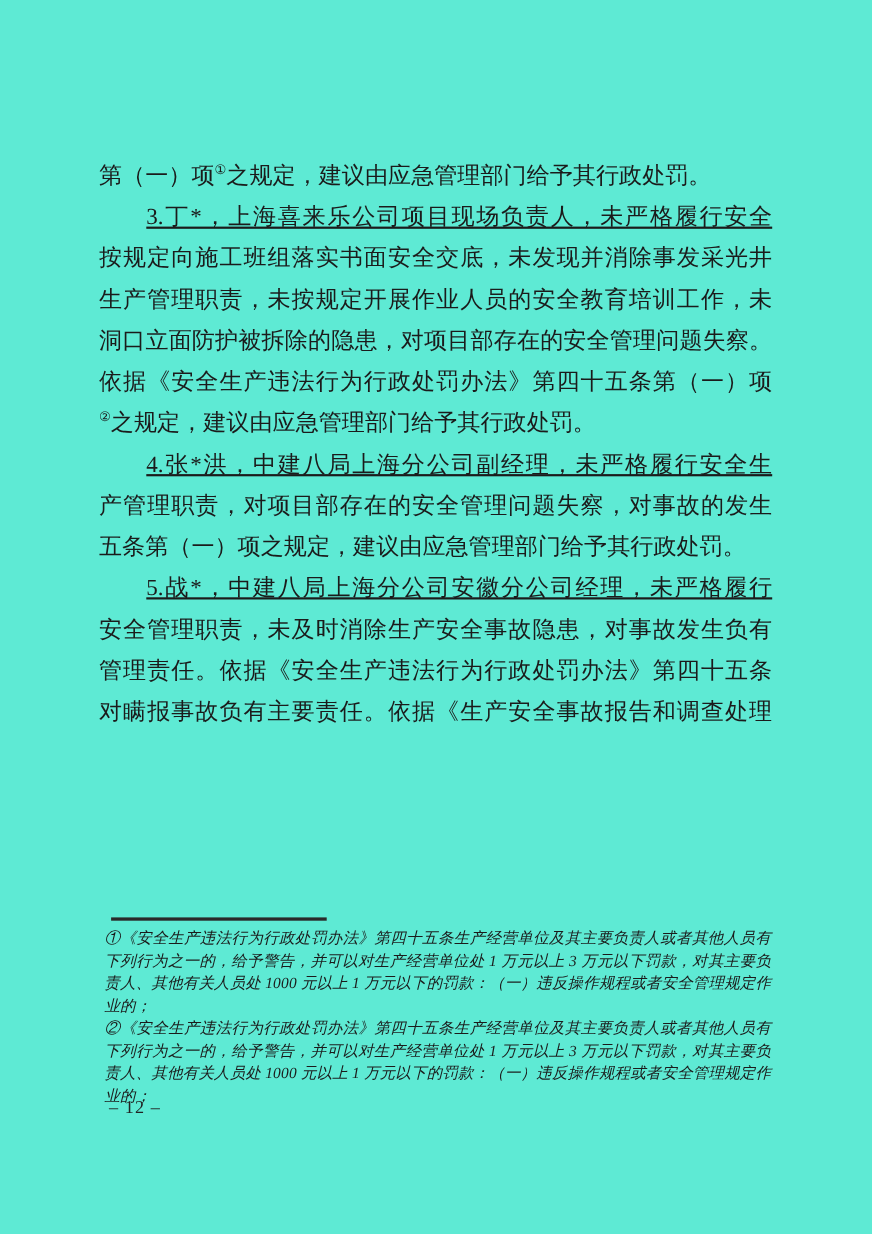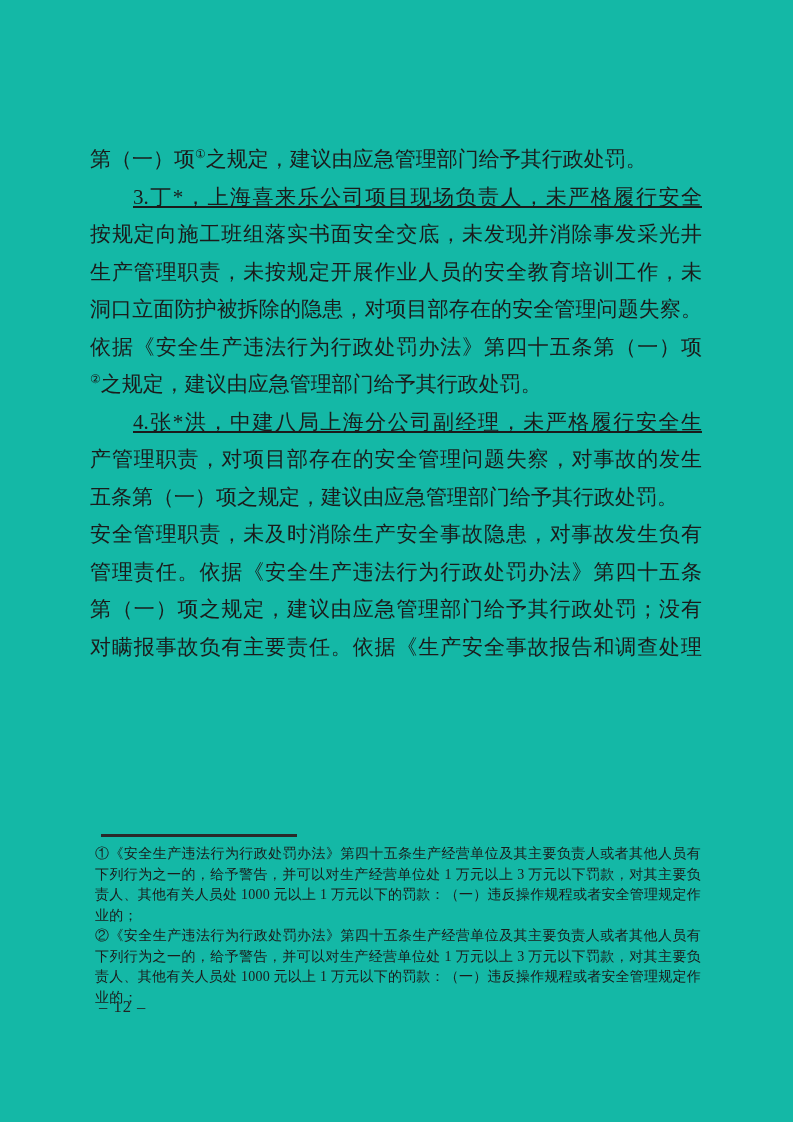--- a/index.html
+++ b/index.html
@@ -1,21 +1,21 @@
 <!DOCTYPE html>
 <html><head>
 <meta charset="utf-8">
 <style>
   html, body { margin: 0; padding: 0; }
   body { background: #ffffff; }
   .page {
     position: relative;
     width: 793px;
     height: 1122px;
-    background: #14b8a6;
+    background: #5eead4;
     overflow: hidden;
     font-family: "Liberation Serif", "DejaVu Serif", serif;
     color: #1b1b1b;
   }
   
   .doc-body {
     position: absolute;
     left: 90px;
     top: 141px;
     width: 612px;
@@ -46,20 +46,21 @@
     width: 196px;
     height: 2.5px;
     background: #2a2a2a;
   }
   
   .footnotes {
     position: absolute;
     left: 95px;
     top: 844px;
     width: 606px;
+    font-style: italic;
   }
   .fline {
     line-height: 20.5px;
     font-size: 14px;
     letter-spacing: 0.2px;
   }
   .fline.just {
     text-align: justify;
     text-align-last: justify;
     text-justify: inter-character;
@@ -82,23 +83,23 @@
       <div class="bline"><span>第（一）项</span><sup class="supref">①</sup><span>之规定，建议由应急管理部门给予其行政处罚。</span></div>
       <div class="bline just ind"><span>3.丁*，上海喜来乐公司项目现场负责人，未严格履行安全</span></div>
       <div class="bline just"><span>按规定向施工班组落实书面安全交底，未发现并消除事发采光井</span></div>
       <div class="bline just"><span>生产管理职责，未按规定开展作业人员的安全教育培训工作，未</span></div>
       <div class="bline just"><span>洞口立面防护被拆除的隐患，对项目部存在的安全管理问题失察。</span></div>
       <div class="bline just"><span>依据《安全生产违法行为行政处罚办法》第四十五条第（一）项</span></div>
       <div class="bline"><sup class="supref">②</sup><span>之规定，建议由应急管理部门给予其行政处罚。</span></div>
       <div class="bline just ind"><span>4.张*洪，中建八局上海分公司副经理，未严格履行安全生</span></div>
       <div class="bline just"><span>产管理职责，对项目部存在的安全管理问题失察，对事故的发生</span></div>
       <div class="bline"><span>五条第（一）项之规定，建议由应急管理部门给予其行政处罚。</span></div>
+      <div class="bline just ind"><span>5.战*，中建八局上海分公司安徽分公司经理，未严格履行</span></div>
       <div class="bline just"><span>安全管理职责，未及时消除生产安全事故隐患，对事故发生负有</span></div>
       <div class="bline just"><span>管理责任。依据《安全生产违法行为行政处罚办法》第四十五条</span></div>
-      <div class="bline just"><span>第（一）项之规定，建议由应急管理部门给予其行政处罚；没有</span></div>
       <div class="bline just"><span>对瞒报事故负有主要责任。依据《生产安全事故报告和调查处理</span></div>
     </div>
   <div class="fnrule"></div>
   <div class="footnotes" id="footnotes">
       <div class="fline just">①《安全生产违法行为行政处罚办法》第四十五条生产经营单位及其主要负责人或者其他人员有</div>
       <div class="fline just">下列行为之一的，给予警告，并可以对生产经营单位处 1 万元以上 3 万元以下罚款，对其主要负</div>
       <div class="fline just">责人、其他有关人员处 1000 元以上 1 万元以下的罚款：（一）违反操作规程或者安全管理规定作</div>
       <div class="fline">业的；</div>
       <div class="fline just">②《安全生产违法行为行政处罚办法》第四十五条生产经营单位及其主要负责人或者其他人员有</div>
       <div class="fline just">下列行为之一的，给予警告，并可以对生产经营单位处 1 万元以上 3 万元以下罚款，对其主要负</div>

